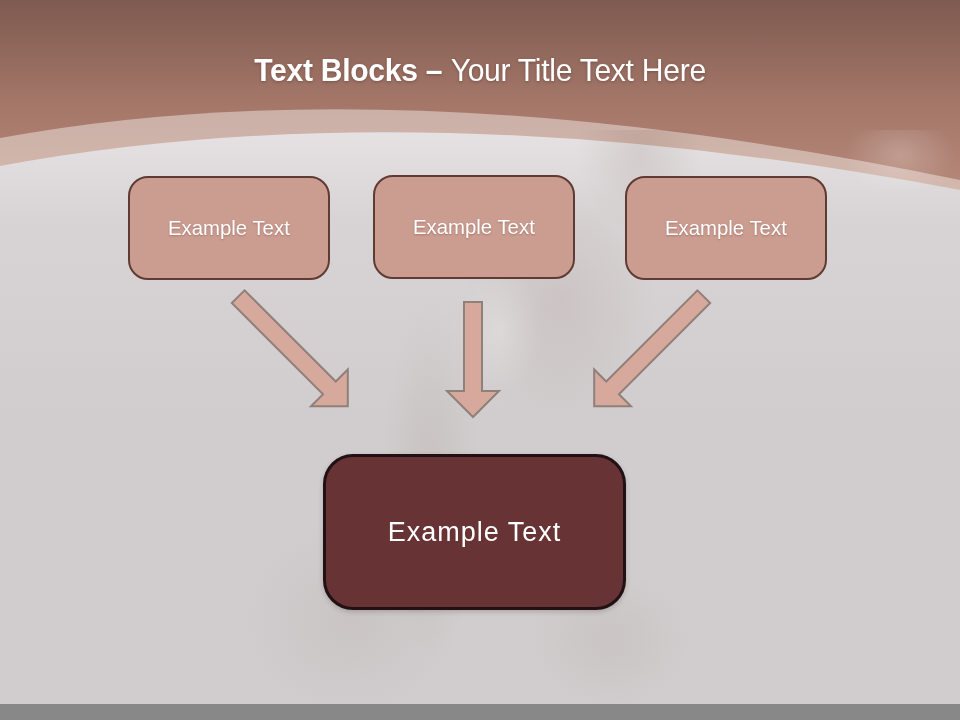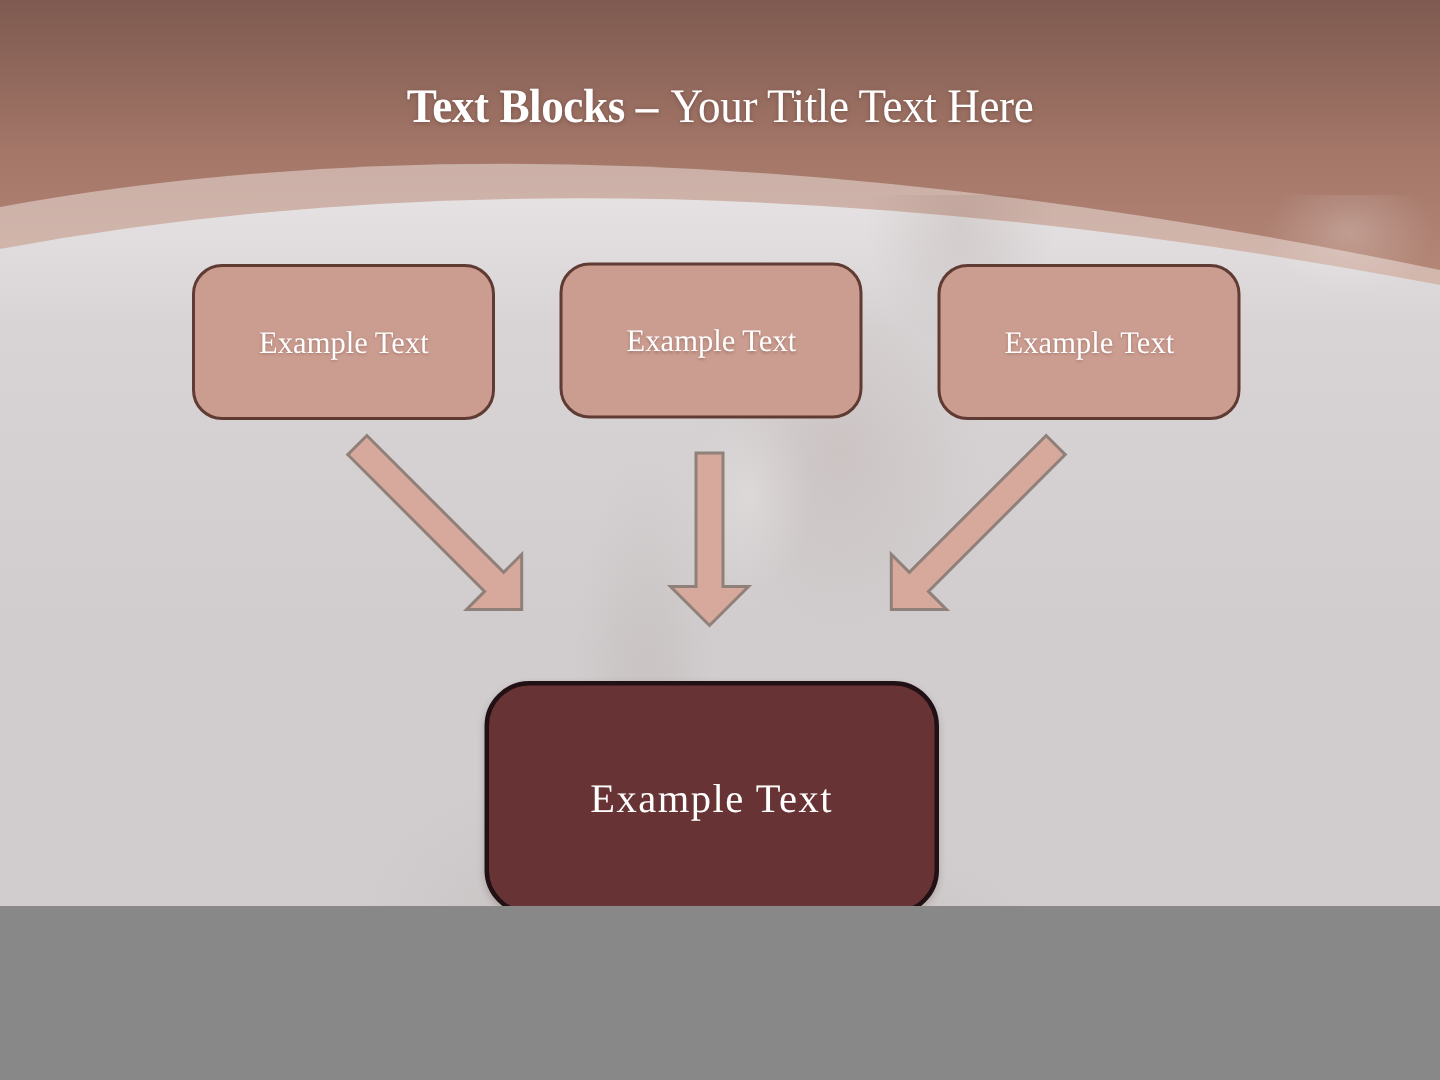--- a/index.html
+++ b/index.html
@@ -1,20 +1,20 @@
 <!DOCTYPE html>
 <html><head>
 <meta charset="utf-8">
 <style>
   html, body { margin: 0; padding: 0; background: #888; }
   .slide {
     position: relative;
-    width: 960px; height: 604px;
+    width: 960px; height: 704px;
     overflow: hidden;
-    font-family: Liberation Serif, serif;
+    font-family: Liberation Sans, sans-serif;
   }
   .bg-svg { position: absolute; top: 0; left: 0; width: 960px; height: 720px; }
 
   
   .bg-blobs {
     position: absolute; left: 0; top: 130px; width: 960px; height: 590px;
     pointer-events: none;
     background:
       radial-gradient(90px 120px at 640px 20px,  rgba(80,50,40,0.10),  transparent 70%),
       radial-gradient(140px 180px at 560px 170px, rgba(120,80,65,0.10), transparent 70%),

